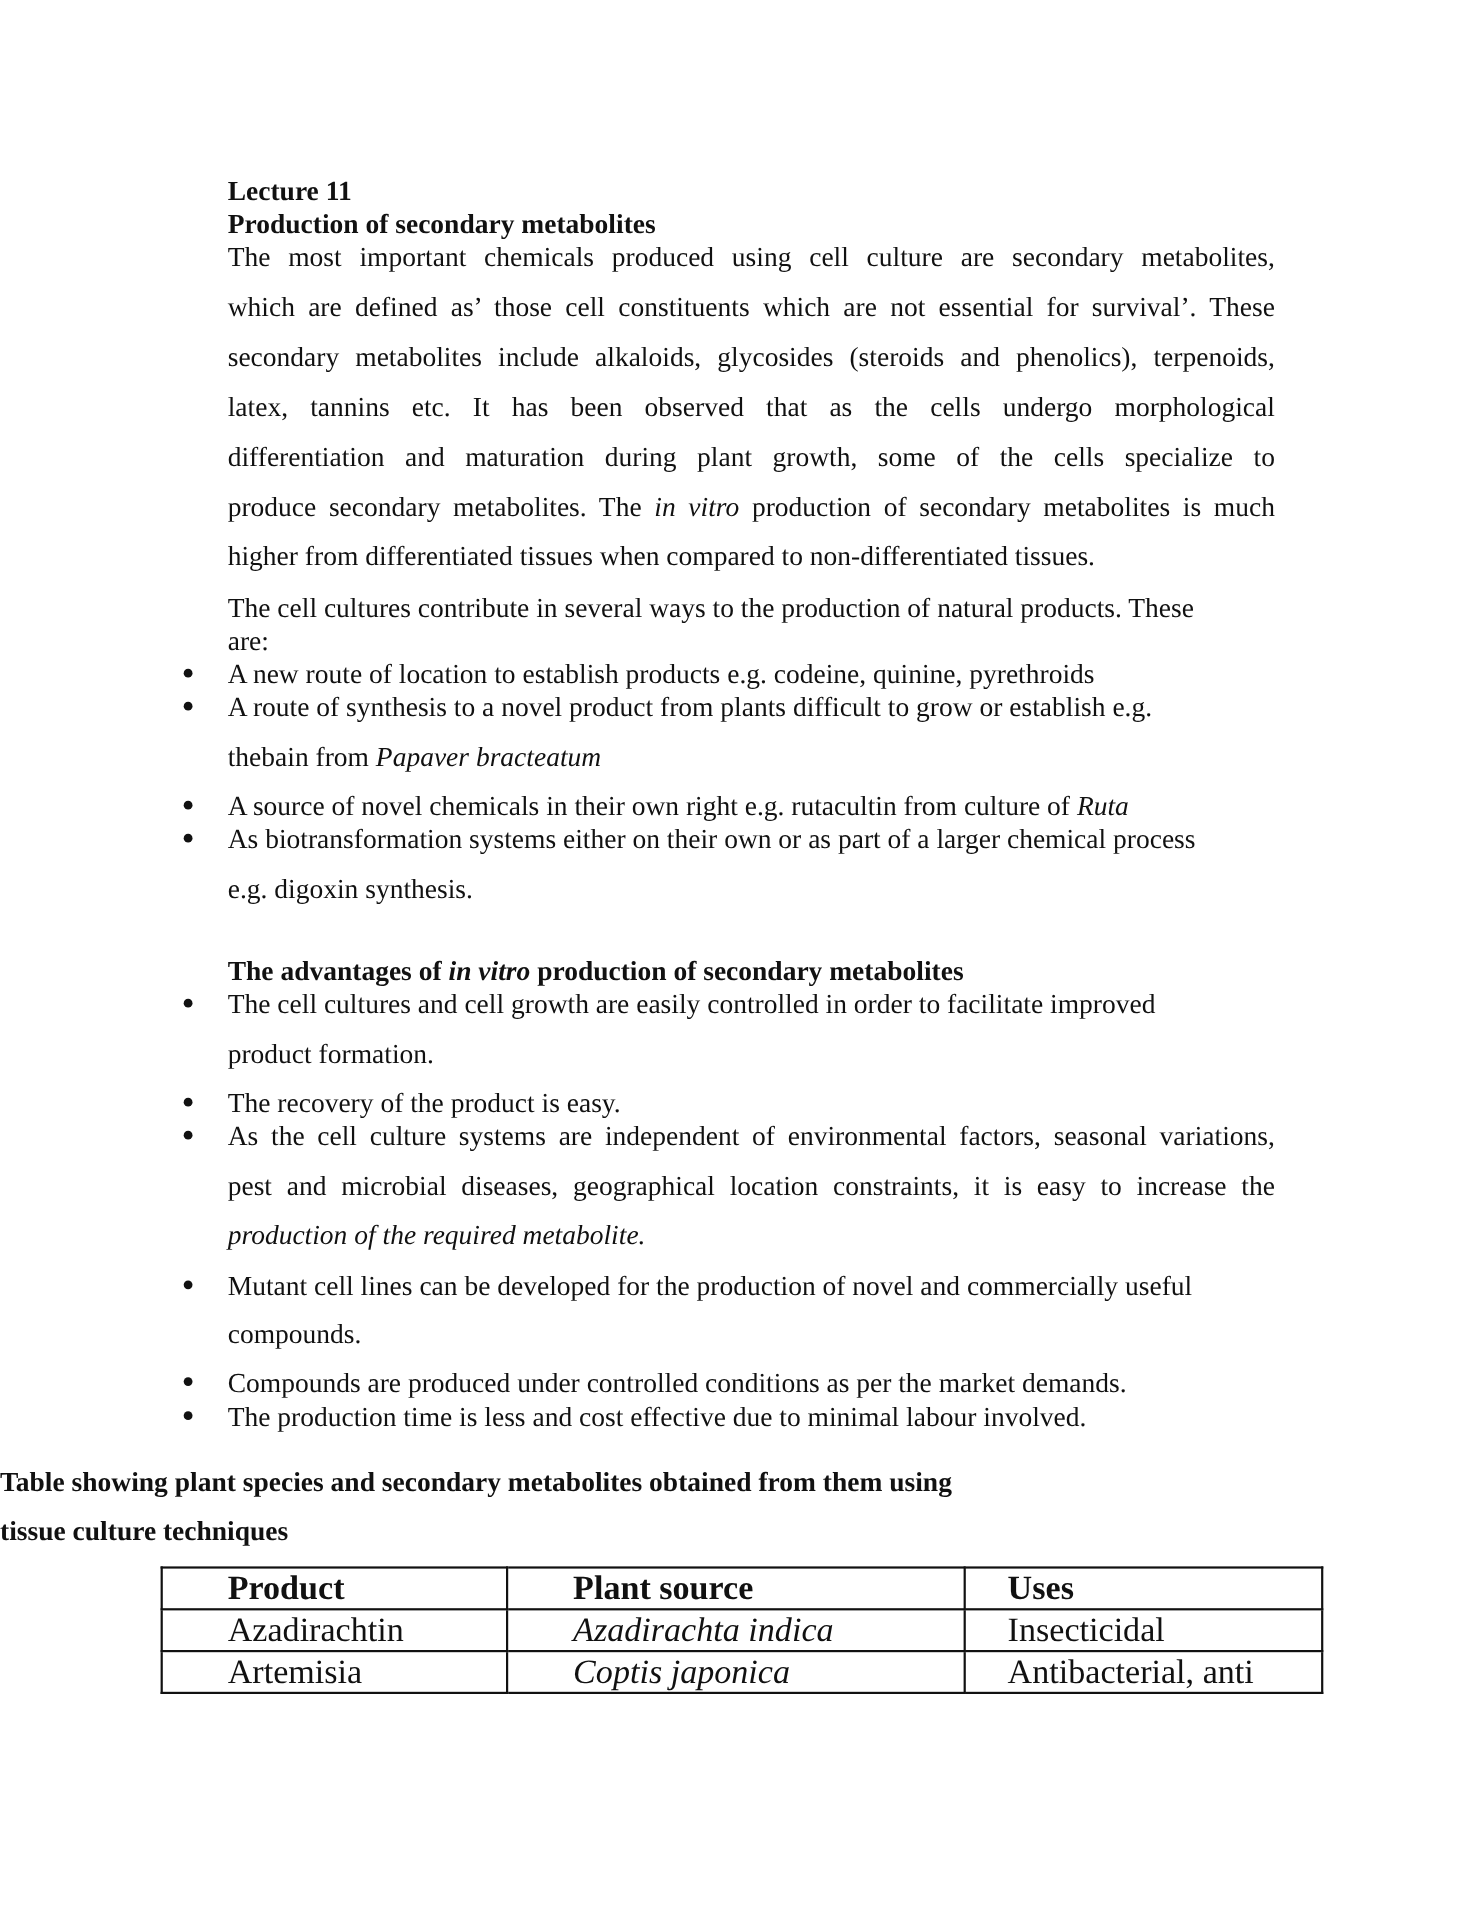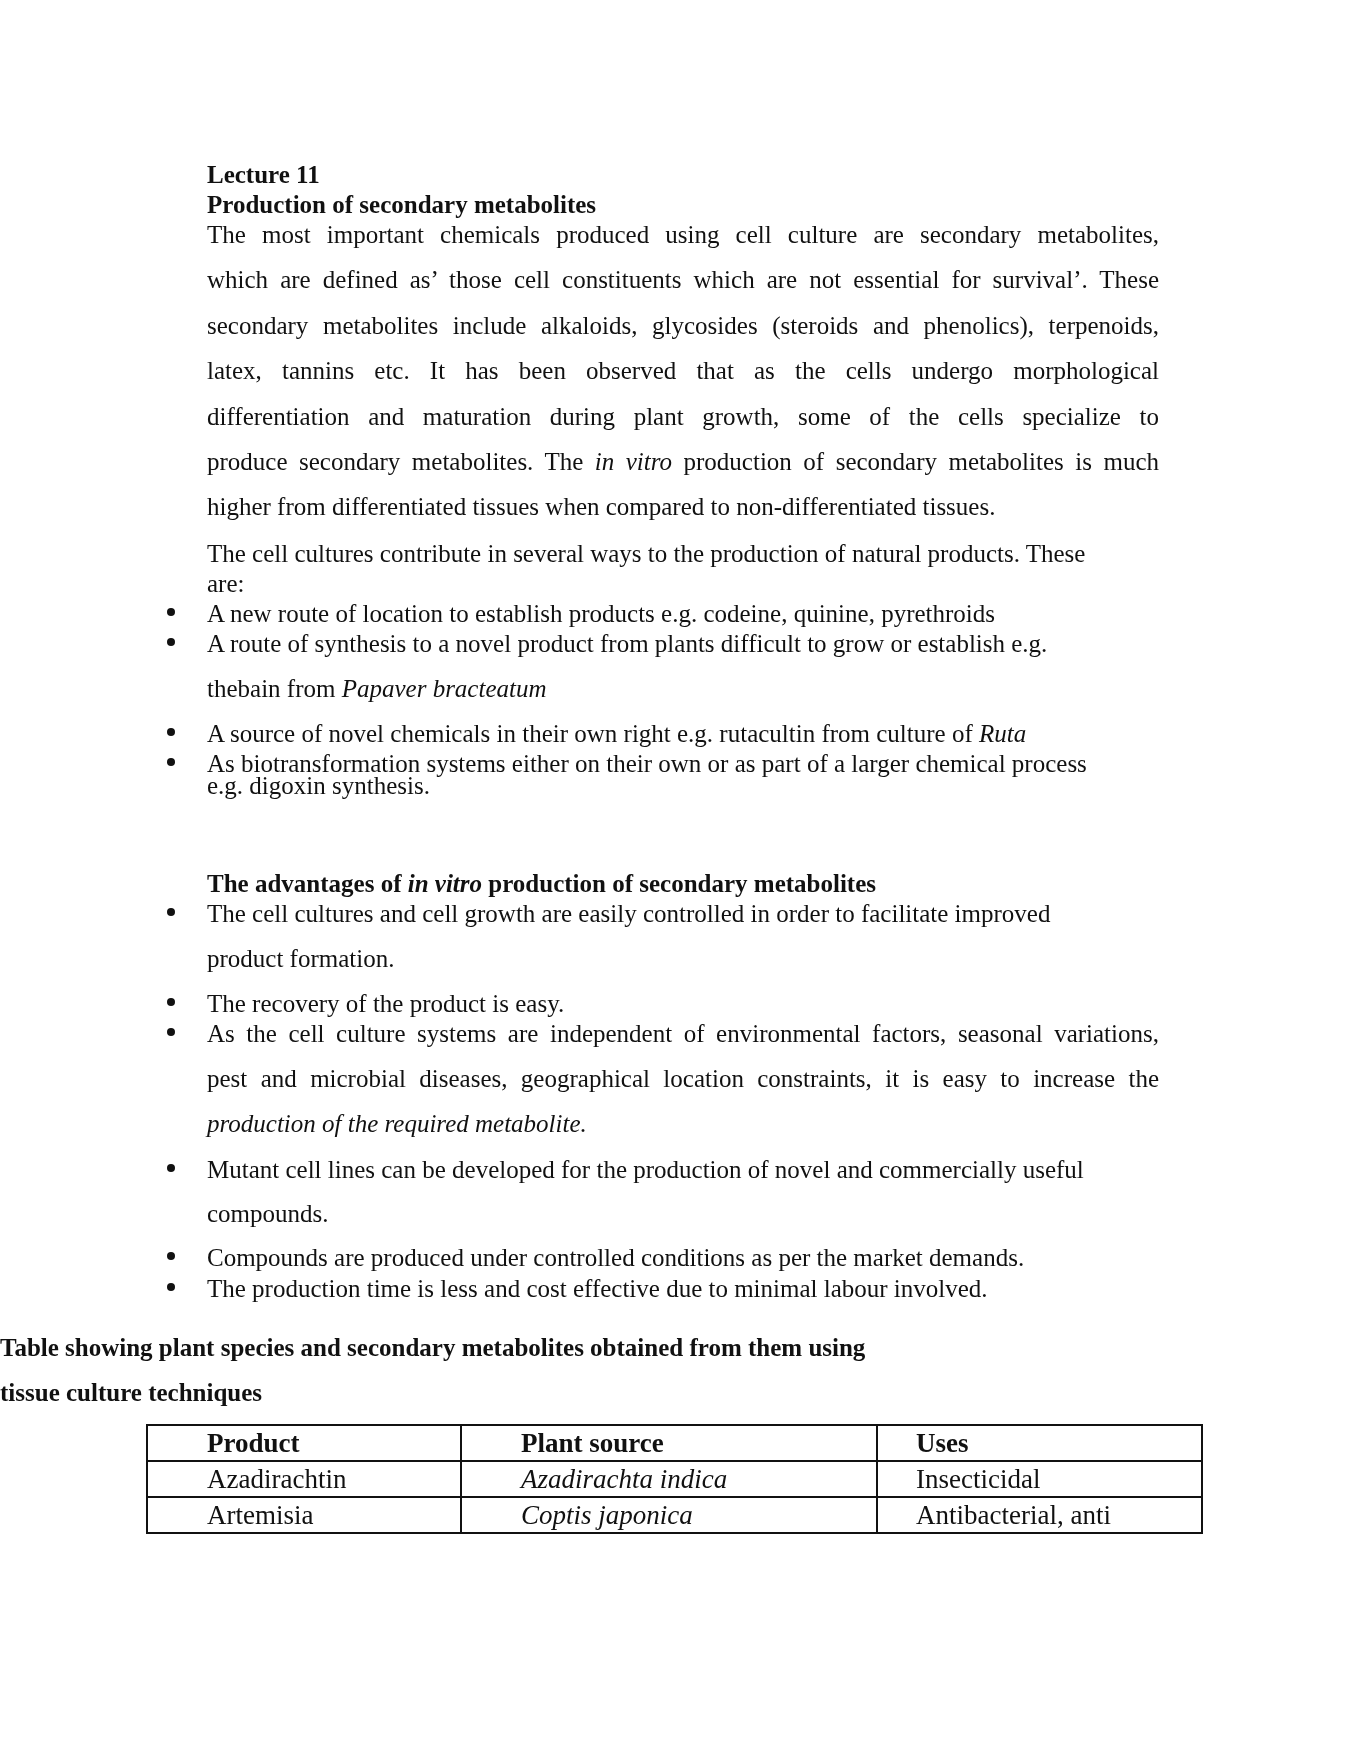--- a/index.html
+++ b/index.html
@@ -8,21 +8,21 @@
   .ln { position: absolute; left: 207px; font-size: 25px; line-height: 30px; white-space: nowrap; }
   .just { width: 952px; text-align: justify; text-align-last: justify; white-space: normal; }
   .b { font-weight: bold; }
   .i { font-style: italic; }
   .bullet { position: absolute; left: 166px; width: 12px; height: 12px; }
   .bullet::before { content: ""; position: absolute; left: 1px; top: 0; width: 8px; height: 8px;
                     border-radius: 50%; background: #111111; }
   .caption { position: absolute; left: 0; width: 1348px; font-size: 25px;
              line-height: 30px; font-weight: bold; }
   table.meta { position: absolute; left: 146px; top: 1424px; width: 1057px; border-collapse: collapse;
-               font-size: 27px; }
+               font-size: 31px; }
   table.meta td { border: 2px solid #111111; height: 34px; padding: 0; vertical-align: middle; }
   table.meta td.c1 { width: 253px; padding-left: 59px; }
   table.meta td.c2 { width: 355px; padding-left: 59px; }
   table.meta td.c3 { padding-left: 38px; }
   table.meta tr.head td { font-weight: bold; }
 </style>
 </head>
 <body>
 
 <div class="ln b" style="top:160px;">Lecture 11</div>
@@ -47,21 +47,21 @@
 
   <span class="bullet" style="top:638px;"></span>
   <div class="ln" style="top:629px;">A route of synthesis to a novel product from plants difficult to grow or establish e.g.</div>
   <div class="ln" style="top:674px;"><span>thebain from </span><span class="i">Papaver bracteatum</span></div>
 
   <span class="bullet" style="top:728px;"></span>
   <div class="ln" style="top:719px;"><span>A source of novel chemicals in their own right e.g. rutacultin from culture of </span><span class="i">Ruta</span></div>
 
   <span class="bullet" style="top:758px;"></span>
   <div class="ln" style="top:749px;">As biotransformation systems either on their own or as part of a larger chemical process</div>
-  <div class="ln" style="top:771px;text-align:right;">e.g. digoxin synthesis.</div>
+  <div class="ln" style="top:794px;text-align:right;">e.g. digoxin synthesis.</div>
 </div>
 
 <div>
   <div class="ln b" style="top:869px;"><span>The advantages of </span><span class="i">in vitro</span><span> production of secondary metabolites</span></div>
 
   <span class="bullet" style="top:908px;"></span>
   <div class="ln" style="top:899px;">The cell cultures and cell growth are easily controlled in order to facilitate improved</div>
   <div class="ln" style="top:944px;">product formation.</div>
 
   <span class="bullet" style="top:998px;"></span>

